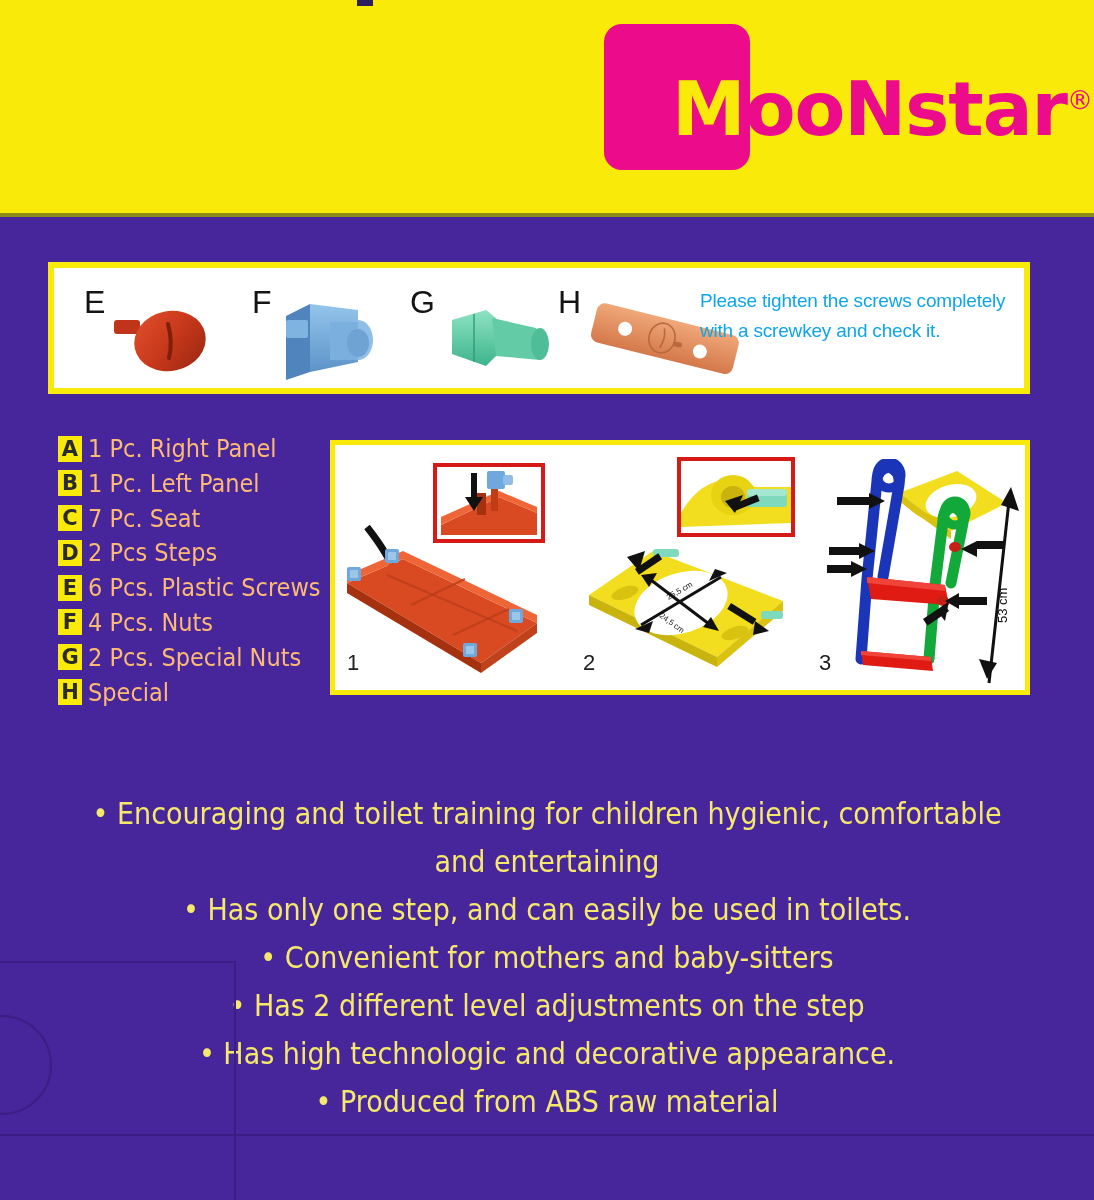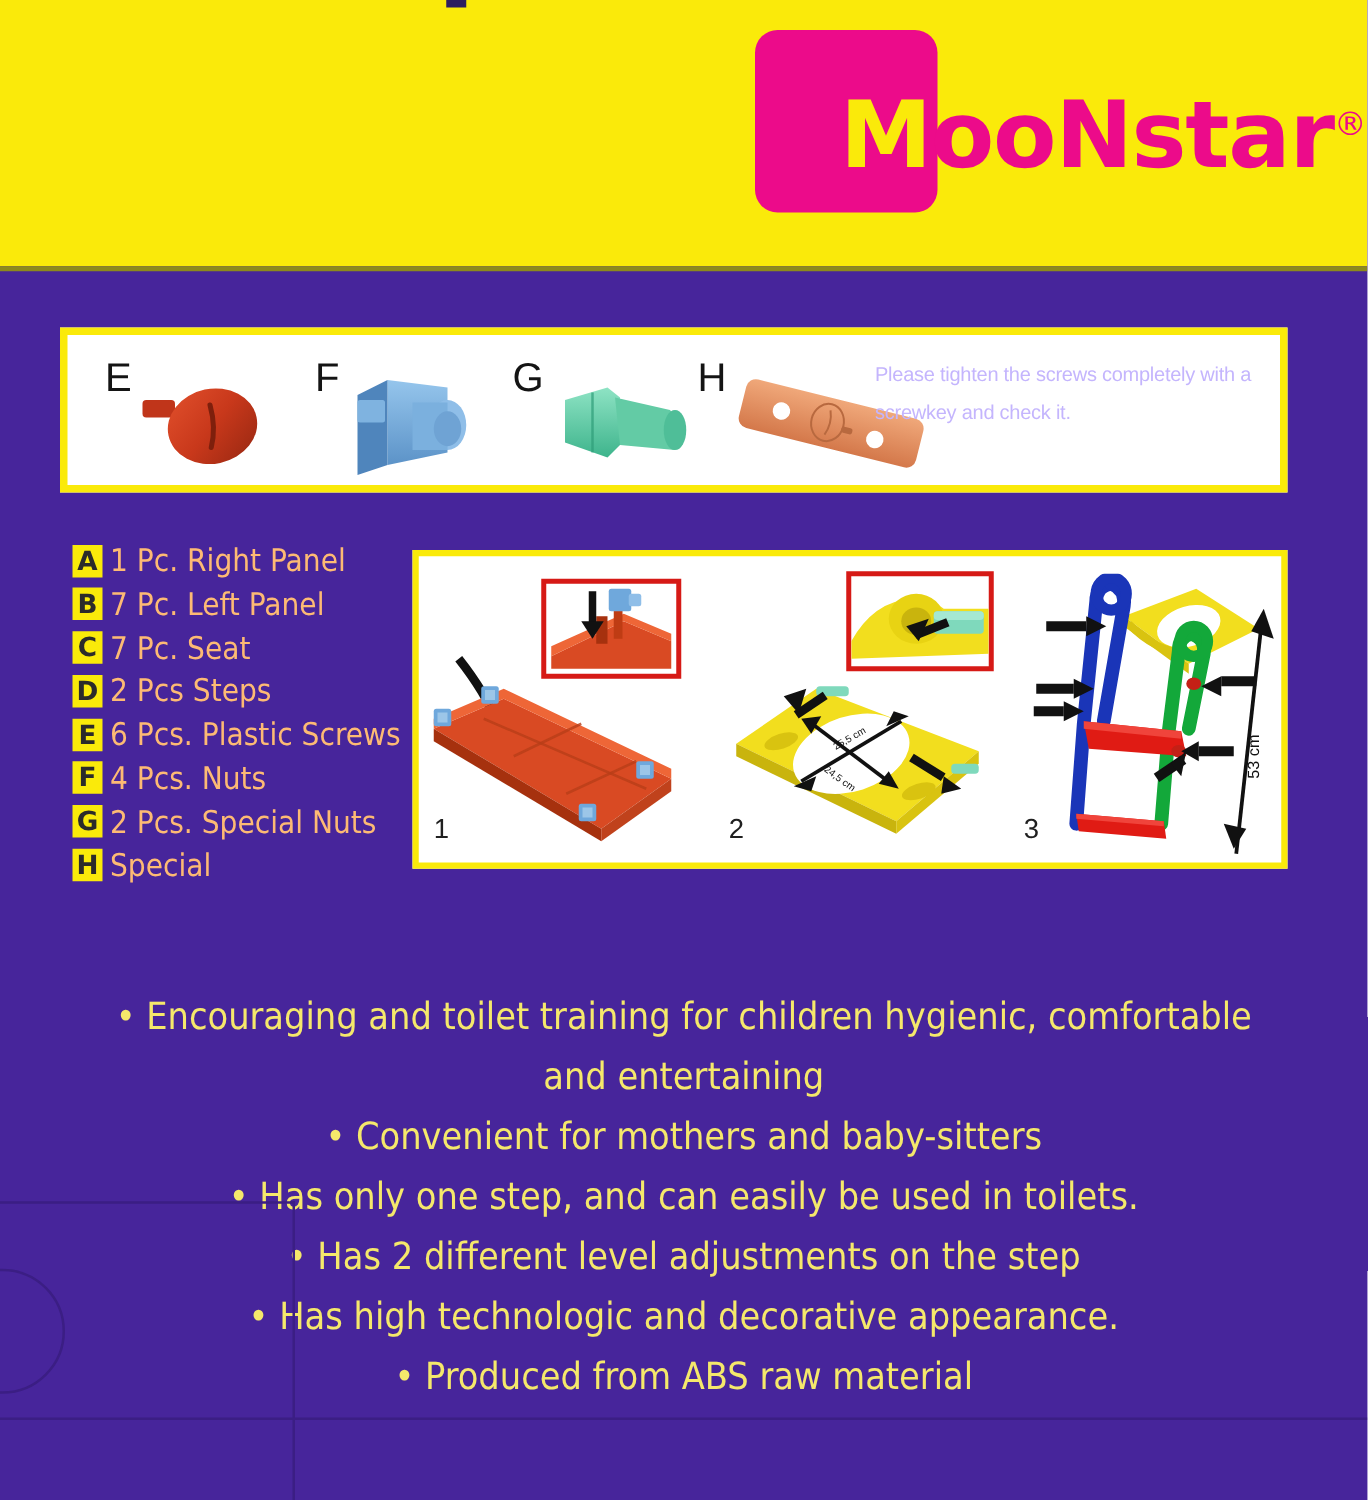--- a/index.html
+++ b/index.html
@@ -91,23 +91,23 @@
     font-family: "Liberation Sans", sans-serif;
   }
   .part-art {
     position: absolute;
     top: 16px;
   }
   #tighten-note {
     position: absolute;
     left: 700px; top: 286px;
     width: 310px;
-    font-size: 16px;
+    font-size: 19px;
     line-height: 30px;
-    color: #c4b5fd;
+    color: #0ea5e9;
     font-family: "Liberation Sans", sans-serif;
     letter-spacing: -0.2px;
   }
 
   
   #parts-list {
     position: absolute;
     left: 58px; top: 434px;
     width: 270px;
   }
@@ -302,21 +302,21 @@
     </div>
   </div>
 
   <div id="tighten-note">Please tighten the screws completely with a screwkey and check it.</div>
 
   <div id="parts-list">
     <div class="plist-row">
       <span class="plist-badge">A</span><span class="plist-text">1 Pc. Right Panel</span>
     </div>
     <div class="plist-row">
-      <span class="plist-badge">B</span><span class="plist-text">7 Pc. Left Panel</span>
+      <span class="plist-badge">B</span><span class="plist-text">1 Pc. Left Panel</span>
     </div>
     <div class="plist-row">
       <span class="plist-badge">C</span><span class="plist-text">7 Pc. Seat</span>
     </div>
     <div class="plist-row">
       <span class="plist-badge">D</span><span class="plist-text">2 Pcs Steps</span>
     </div>
     <div class="plist-row">
       <span class="plist-badge">E</span><span class="plist-text">6 Pcs. Plastic Screws</span>
     </div>
@@ -477,22 +477,22 @@
       </g>
       <polygon points="184,28 192,52 174,46" fill="#111"></polygon>
       <polygon points="160,220 152,200 170,204" fill="#111"></polygon>
     </svg>
 
     <div class="dim-label-53" style="left:660px;top:178px;">53 cm</div>
   </div>
 
   <div id="bullets">
     <div class="bullet-line wrap" style="width:940px;margin:0 auto;">• Encouraging and toilet training for children hygienic, comfortable and entertaining</div>
+    <div class="bullet-line">• Has only one step, and can easily be used in toilets.</div>
     <div class="bullet-line">• Convenient for mothers and baby-sitters</div>
-    <div class="bullet-line">• Has only one step, and can easily be used in toilets.</div>
     <div class="bullet-line">•  Has 2 different level adjustments on the step</div>
     <div class="bullet-line">• Has high technologic and decorative appearance.</div>
     <div class="bullet-line">• Produced from ABS raw material</div>
   </div>
 
   <div class="ghost-line" style="left:0;top:961px;width:236px;height:2px;"></div>
   <div class="ghost-line" style="left:234px;top:961px;width:2px;height:239px;"></div>
   <div class="ghost-line" style="left:0;top:1134px;width:1094px;height:2px;"></div>
   <div id="ghost-arc"></div>
 

